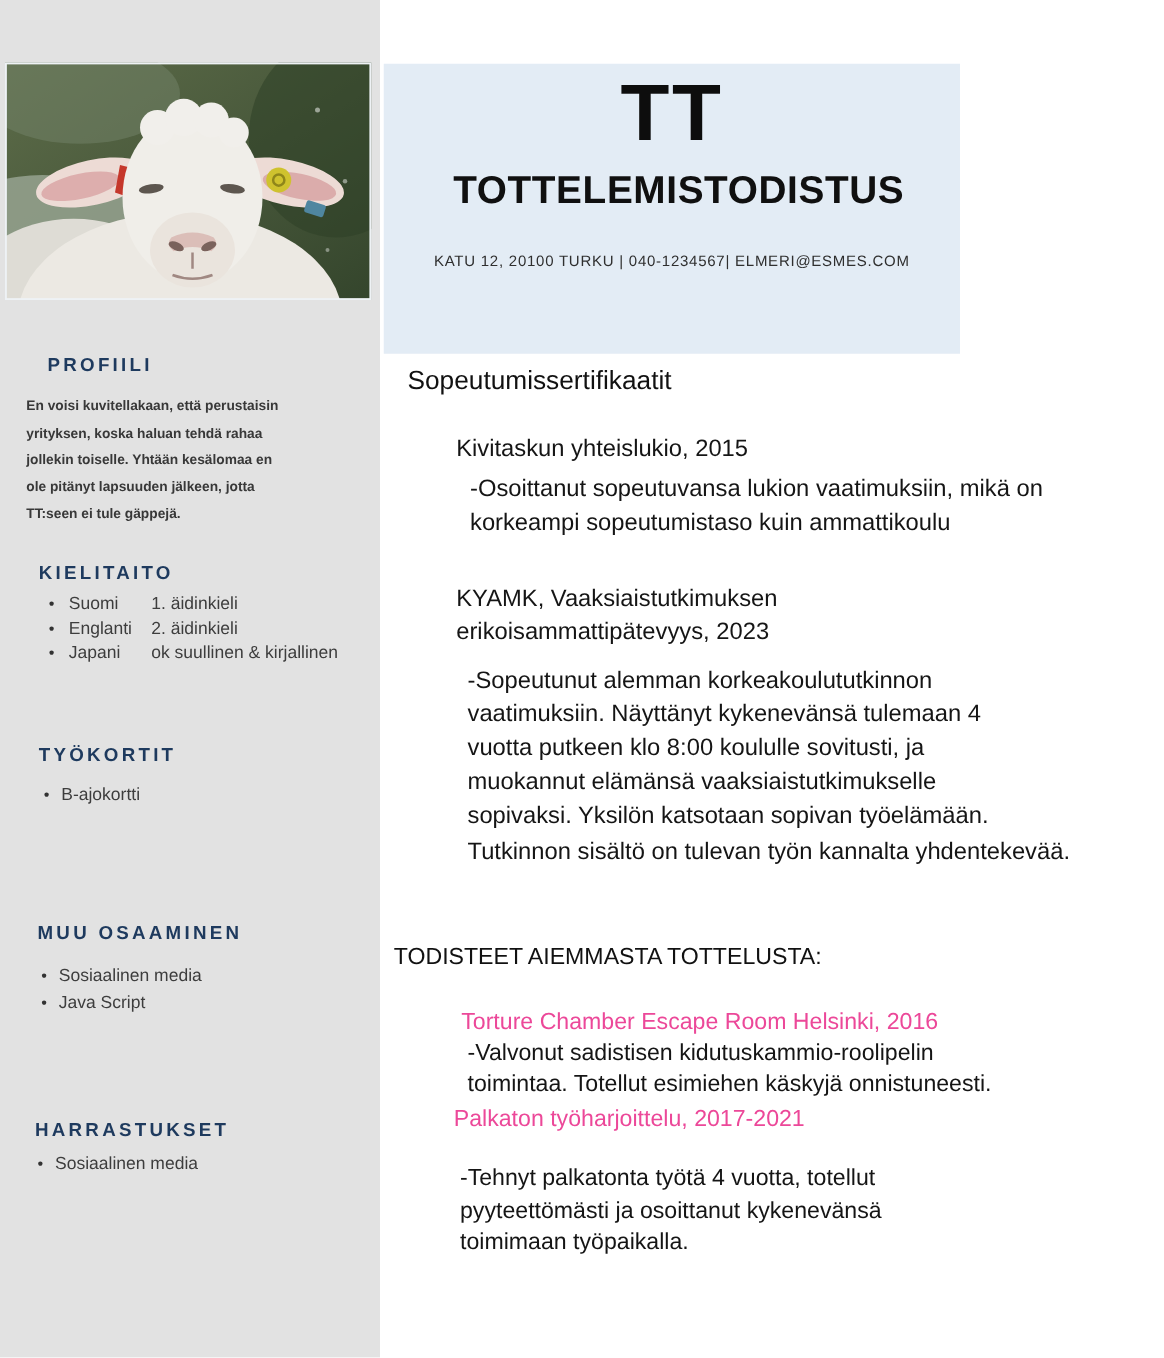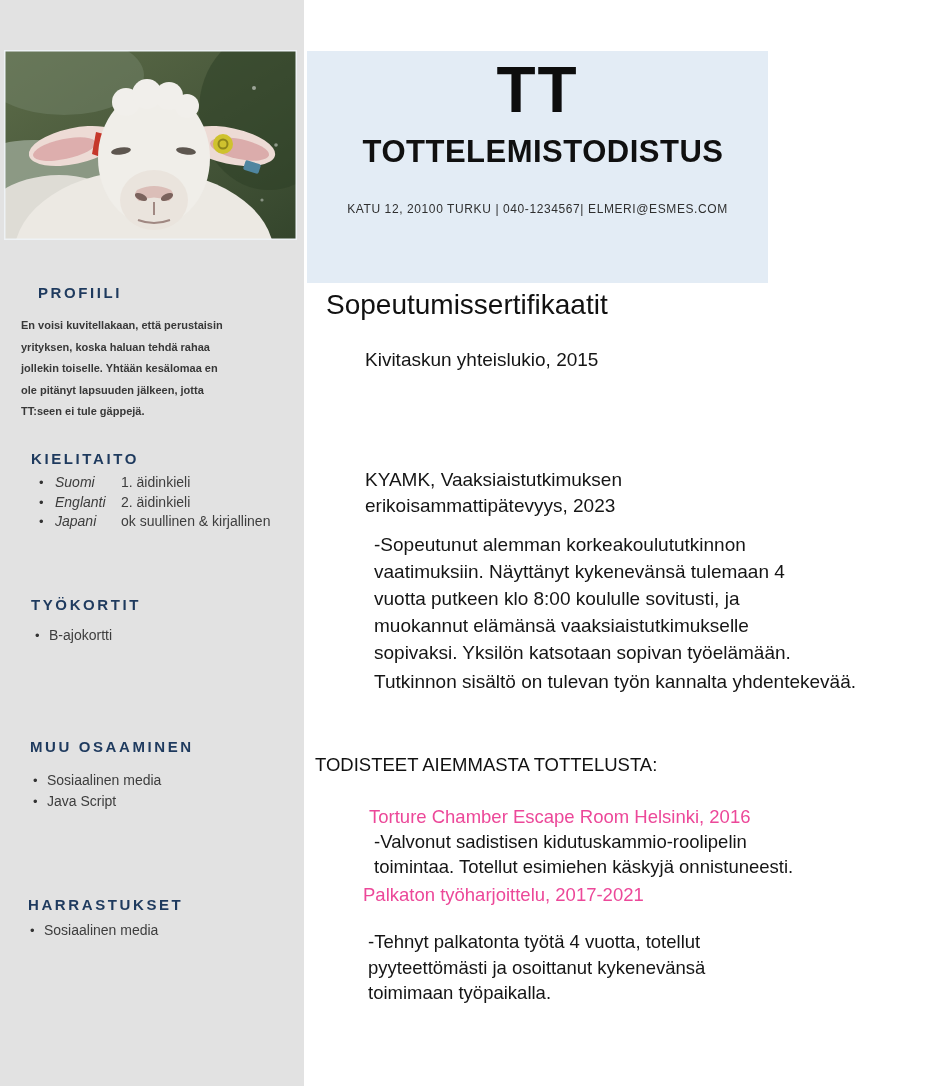--- a/index.html
+++ b/index.html
@@ -17,38 +17,38 @@
   .t-kielitaito{left:31px;top:450px;}
   .t-tyokortit{left:31px;top:596px;}
   .t-muu{left:30px;top:738px;}
   .t-harrastukset{left:28px;top:896px;}
   .side-body{
     position:absolute;left:21px;top:315px;width:272px;font-size:11px;line-height:21.5px;color:#383838;white-space:pre-line;font-weight:bold;
   }
   .lang-list{position:absolute;left:39px;top:474px;font-size:14px;color:#3d3d3d;}
   .lang-row{display:flex;align-items:baseline;height:19.5px;}
   .lang-bullet{width:16px;color:#333;font-size:13px;}
-  .lang-name{width:66px;font-style:italic;}
+  .lang-name{width:66px;}
   .lang-level{white-space:nowrap;}
   .side-list{position:absolute;font-size:14px;color:#3d3d3d;}
   .l-tyokortit{left:35px;top:627px;}
   .l-muu{left:33px;top:772px;}
   .l-harrastukset{left:30px;top:922px;}
   .side-item{display:flex;align-items:baseline;height:21px;white-space:nowrap;}
   .side-item .bullet{width:14px;color:#333;font-size:13px;}
   
   .header{
     position:absolute;left:307px;top:51px;width:461px;height:232px;background:#e3ecf5;text-align:center;
   }
   .tt{font-size:64px;line-height:70px;font-weight:700;letter-spacing:2px;color:#0d0d0d;margin-top:4px;}
   .doc-title{font-size:31px;line-height:38px;font-weight:600;letter-spacing:0.5px;color:#101010;margin-top:8px;padding-left:11px;}
   .contact{font-size:12px;letter-spacing:0.6px;color:#2f2f2f;margin-top:31px;white-space:nowrap;}
   
   .abs{position:absolute;}
-  .certs-heading{left:326px;top:293px;font-size:28px;line-height:24px;color:#111;}
+  .certs-heading{left:326px;top:293px;font-size:21px;line-height:24px;color:#111;}
   .entry-title{font-size:19px;line-height:26px;color:#151515;white-space:pre-line;}
   .entry-desc{font-size:19px;line-height:27px;color:#151515;white-space:pre-line;}
   .e1-title{left:365px;top:347px;}
   .e1-desc{left:376px;top:378px;}
   .e2-title{left:365px;top:467px;}
   .e2-desc{left:374px;top:531px;}
   .e2-note{left:374px;top:668px;font-size:19px;line-height:27px;color:#151515;white-space:nowrap;}
   .obedience-heading{left:315px;top:753px;font-size:18.5px;line-height:24px;color:#111;white-space:nowrap;}
   .j1-title{left:369px;top:804px;font-size:18.5px;line-height:25px;}
   .j1-desc{left:374px;top:829px;font-size:18.5px;line-height:25px;white-space:pre-line;}
@@ -171,20 +171,22 @@
 
   <div class="header">
     <div class="tt">TT</div>
     <div class="doc-title">TOTTELEMISTODISTUS</div>
     <div class="contact">KATU 12, 20100 TURKU | 040-1234567| ELMERI@ESMES.COM</div>
   </div>
 
   <div class="abs certs-heading">Sopeutumissertifikaatit</div>
 
   <div class="abs entry-title e1-title">Kivitaskun yhteislukio, 2015</div>
+  <div class="abs entry-desc e1-desc">-Osoittanut sopeutuvansa lukion vaatimuksiin, mikä on
+korkeampi sopeutumistaso kuin ammattikoulu</div>
 
   <div class="abs entry-title e2-title">KYAMK, Vaaksiaistutkimuksen
 erikoisammattipätevyys, 2023</div>
   <div class="abs entry-desc e2-desc">-Sopeutunut alemman korkeakoulututkinnon
 vaatimuksiin. Näyttänyt kykenevänsä tulemaan 4
 vuotta putkeen klo 8:00 koululle sovitusti, ja
 muokannut elämänsä vaaksiaistutkimukselle
 sopivaksi.  Yksilön katsotaan sopivan työelämään.</div>
   <div class="abs obedience-heading">TODISTEET AIEMMASTA TOTTELUSTA:</div>
 

